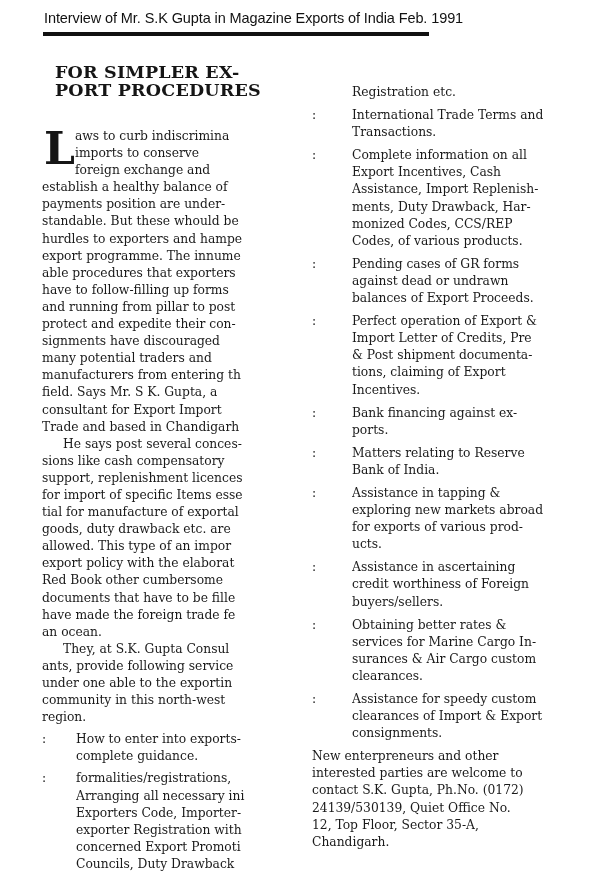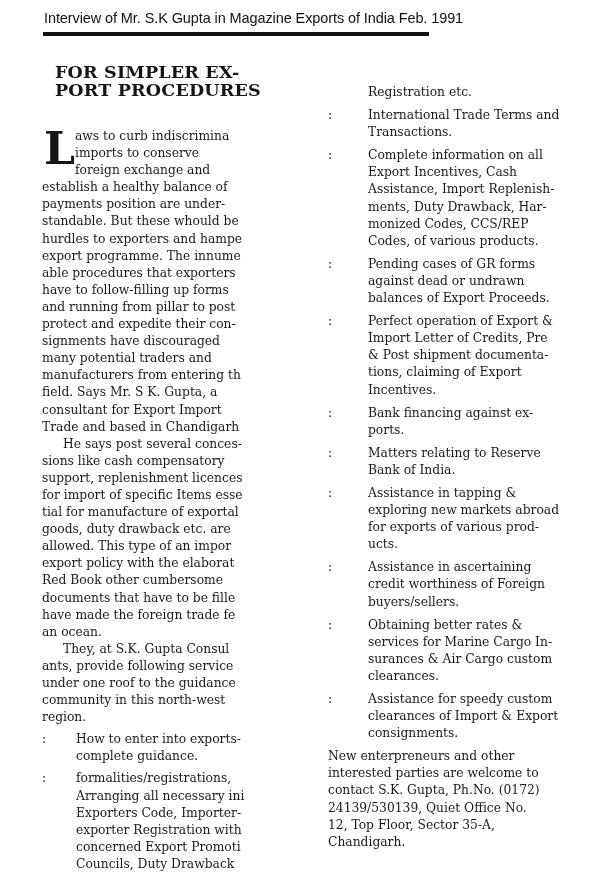--- a/index.html
+++ b/index.html
@@ -7,21 +7,21 @@
   .caption {
     position:absolute; left:44px; top:10px; width:386px;
     font-family:Liberation Sans, sans-serif; font-size:14.5px; color:#111;
     white-space:nowrap; letter-spacing:-0.1px;
   }
   .caption-rule {
     position:absolute; left:43px; top:32px; width:386px; height:4px; background:#111;
   }
   .col { position:absolute; font-family:"DejaVu Serif", serif; font-size:12.3px; line-height:17.1px; color:#1a1a1a; }
   .left { left:42px; top:63px; width:230px; }
-  .right { left:341px; top:84px; width:240px; }
+  .right { left:325px; top:84px; width:240px; }
   .headline {
     font-family:"DejaVu Serif", serif; font-weight:bold; font-size:17.5px; line-height:18px;
     color:#151515; letter-spacing:0.2px; margin:0 0 29px 13px;
   }
   .body-line { white-space:nowrap; overflow:hidden; }
   .dropcap-wrap { position:relative; }
   .dropcap {
     position:absolute; left:2px; top:-1px; font-family:"DejaVu Serif", serif; font-weight:bold;
     font-size:44px; line-height:44px; color:#151515;
   }
@@ -81,21 +81,21 @@
       <div class="body-line">allowed. This type of an impor</div>
       <div class="body-line">export policy with the elaborat</div>
       <div class="body-line">Red Book other cumbersome</div>
       <div class="body-line">documents that have to be fille</div>
       <div class="body-line">have made the foreign trade fe</div>
       <div class="body-line">an ocean.</div>
     </div>
   <div id="para3">
       <div class="body-line para-indent">They, at S.K. Gupta Consul</div>
       <div class="body-line">ants, provide following service</div>
-      <div class="body-line">under one roof to the guidance</div>
+      <div class="body-line">under one able to the exportin</div>
       <div class="body-line">community in this north-west</div>
       <div class="body-line">region.</div>
     </div>
   <div id="left-bullets">
       <div class="bullet">
         <span class="colon">:</span>
         <div class="body-line">How to enter into exports-</div>
         <div class="body-line">complete guidance.</div>
       </div>
       <div class="bullet">

